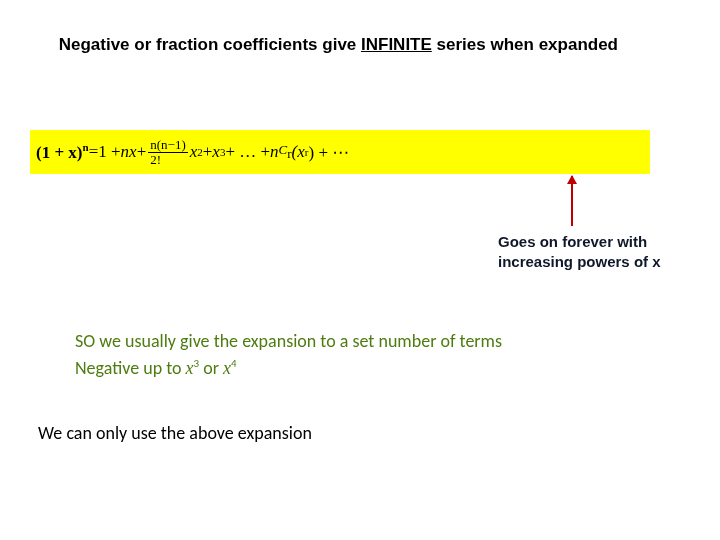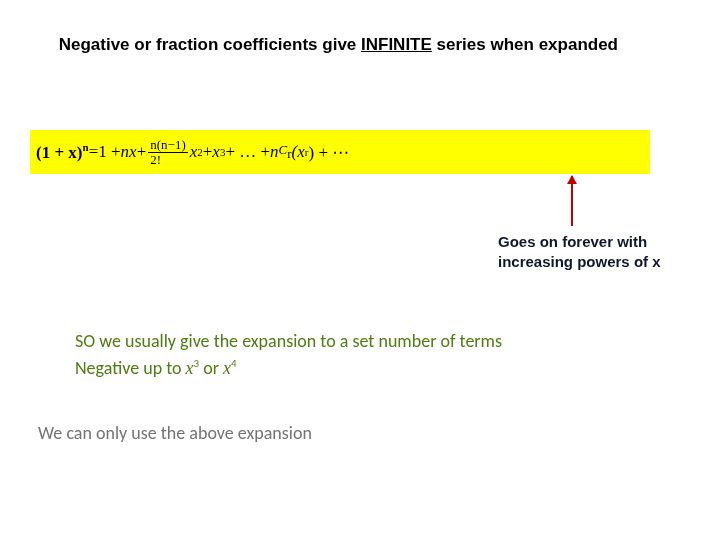--- a/index.html
+++ b/index.html
@@ -90,21 +90,21 @@
     line-height: 1.5;
     margin-left: 37px;
   }
   .body1 .mathv { font-style: italic; font-family: 'Cambria Math', serif; }
   .body2 {
     position: absolute;
     top: 420px;
     left: 38px;
     font-family: 'Calibri', 'Segoe UI', sans-serif;
     font-size: 18px;
-    color: #737373;
+    color: #000000;
     line-height: 1.45;
   }
   .body2 .mathv { font-style: italic; font-family: 'Cambria Math', serif; font-weight: bold; }
 </style>
 </head>
 <body>
 
 <div class="title">
   <span>Negative or fraction coefficients give </span><span class="underline">INFINITE</span><span> series when expanded</span>
 </div>

